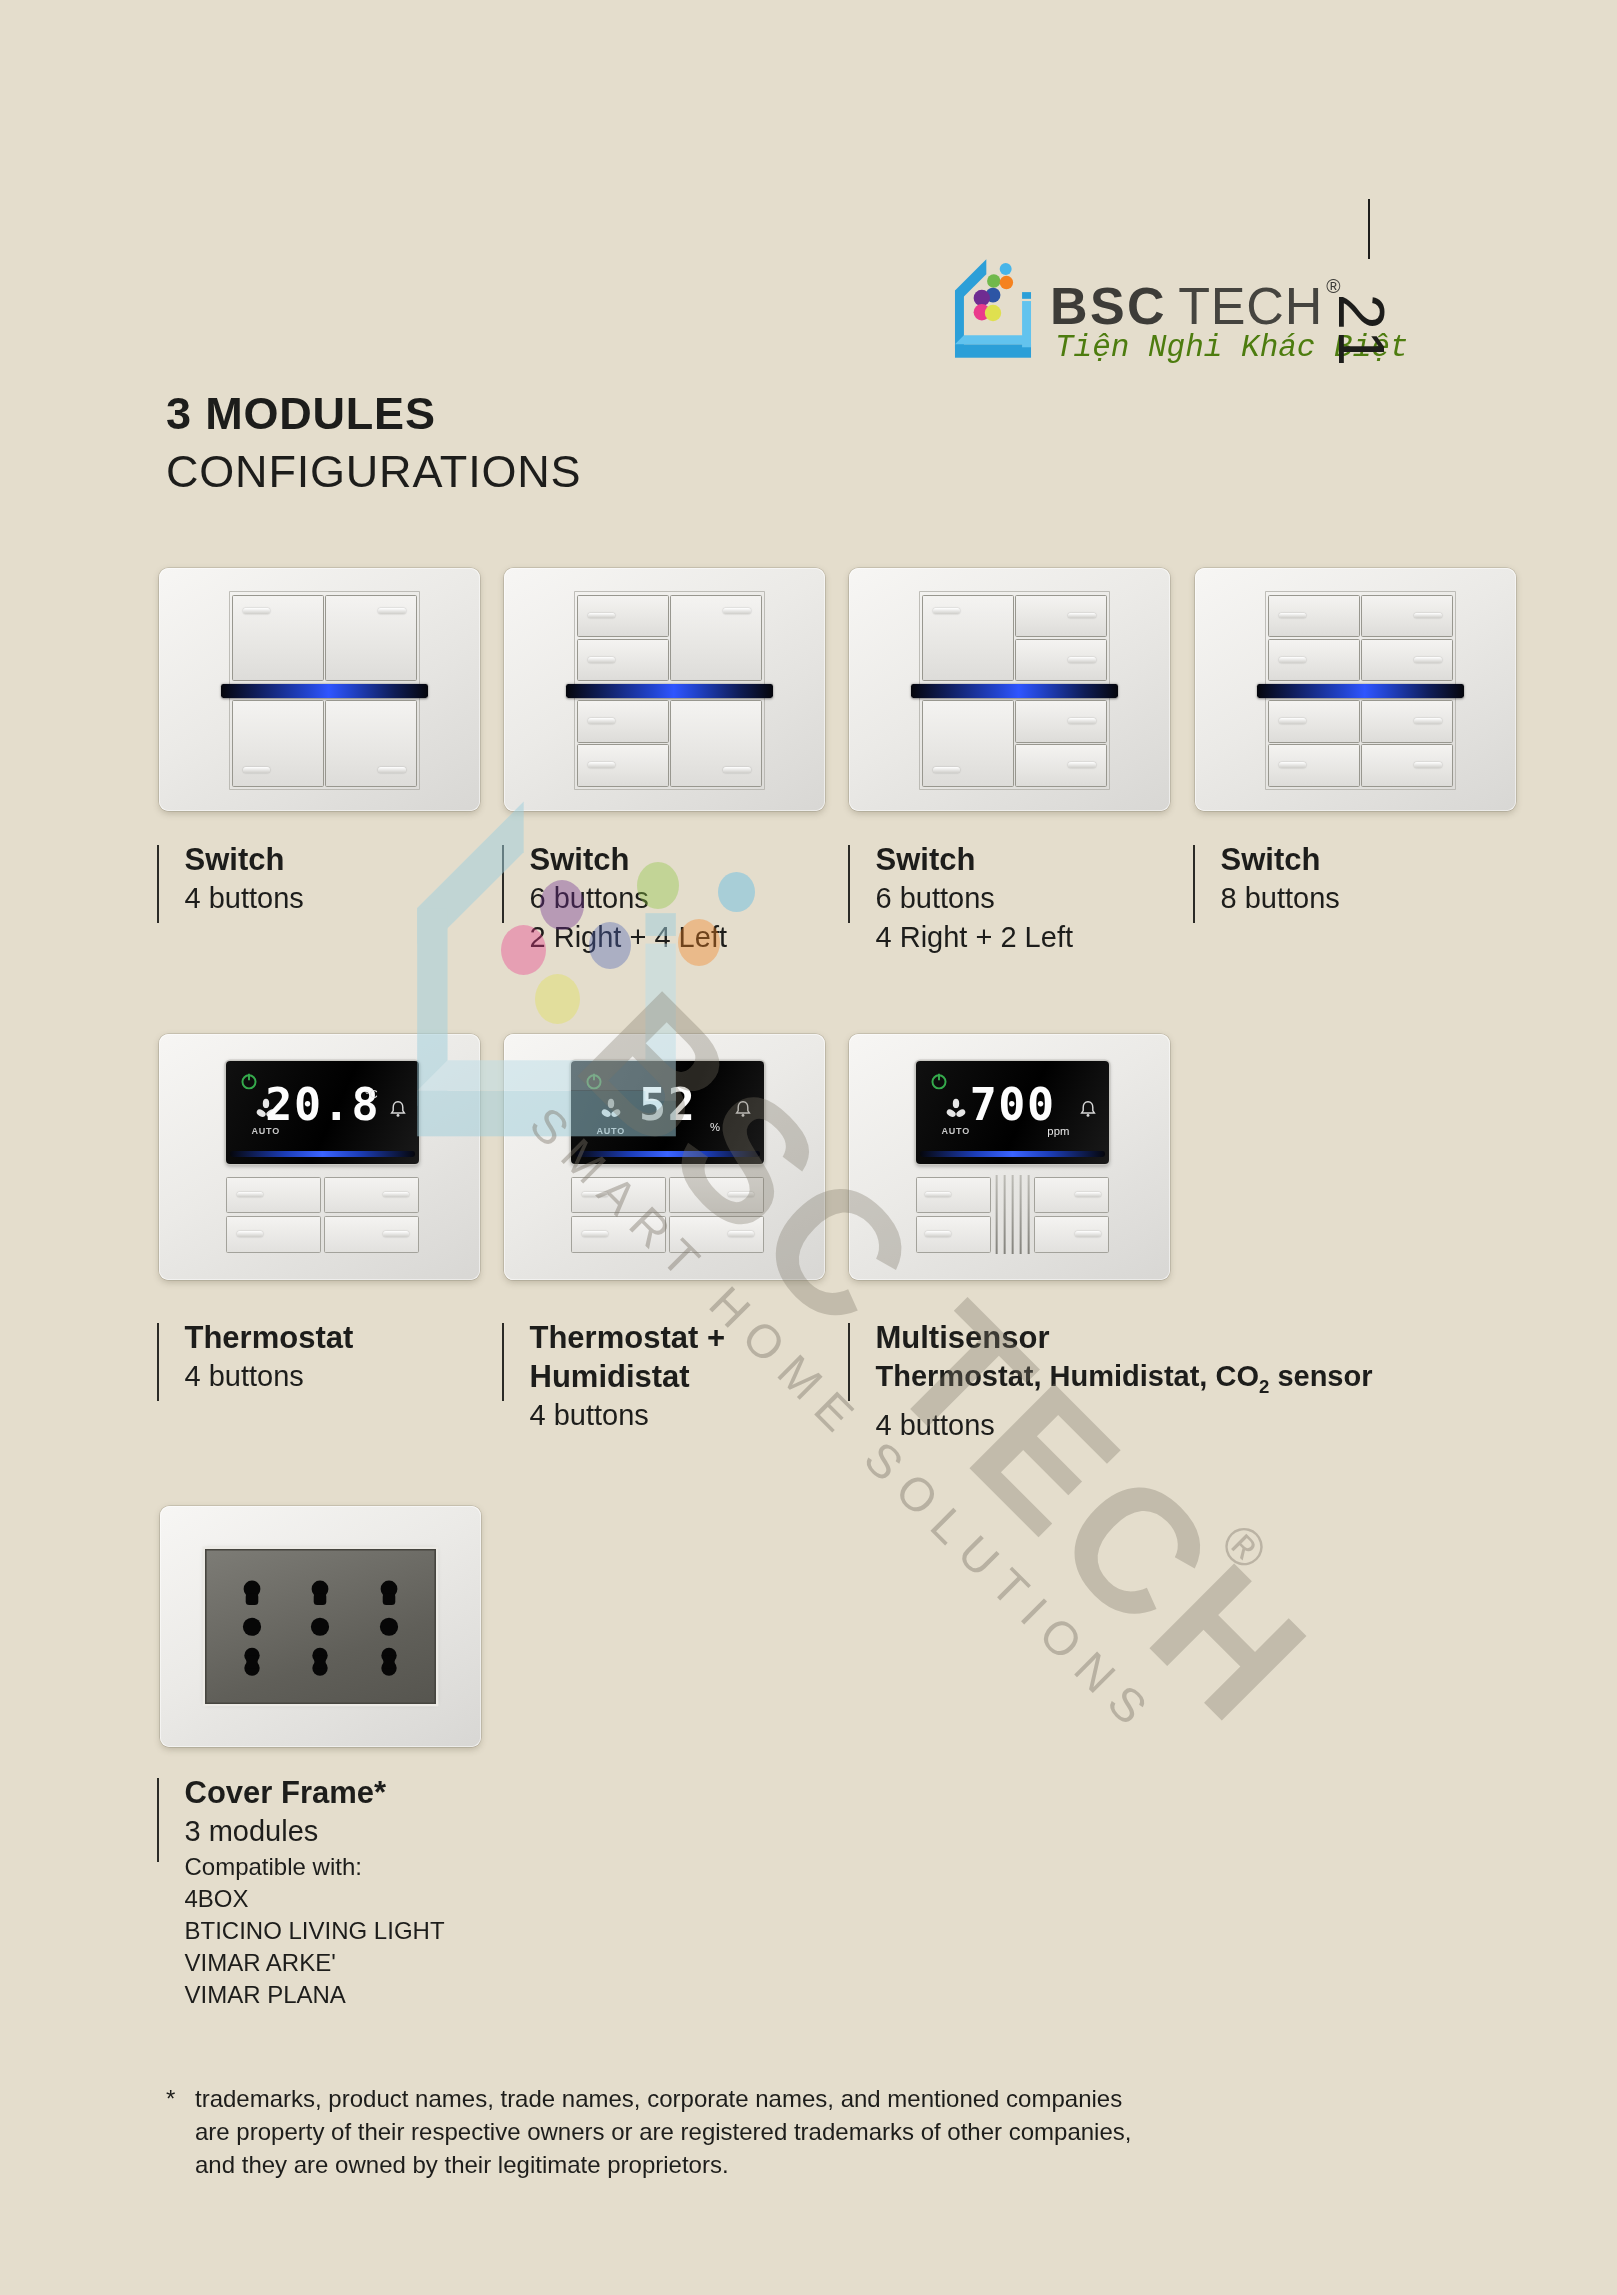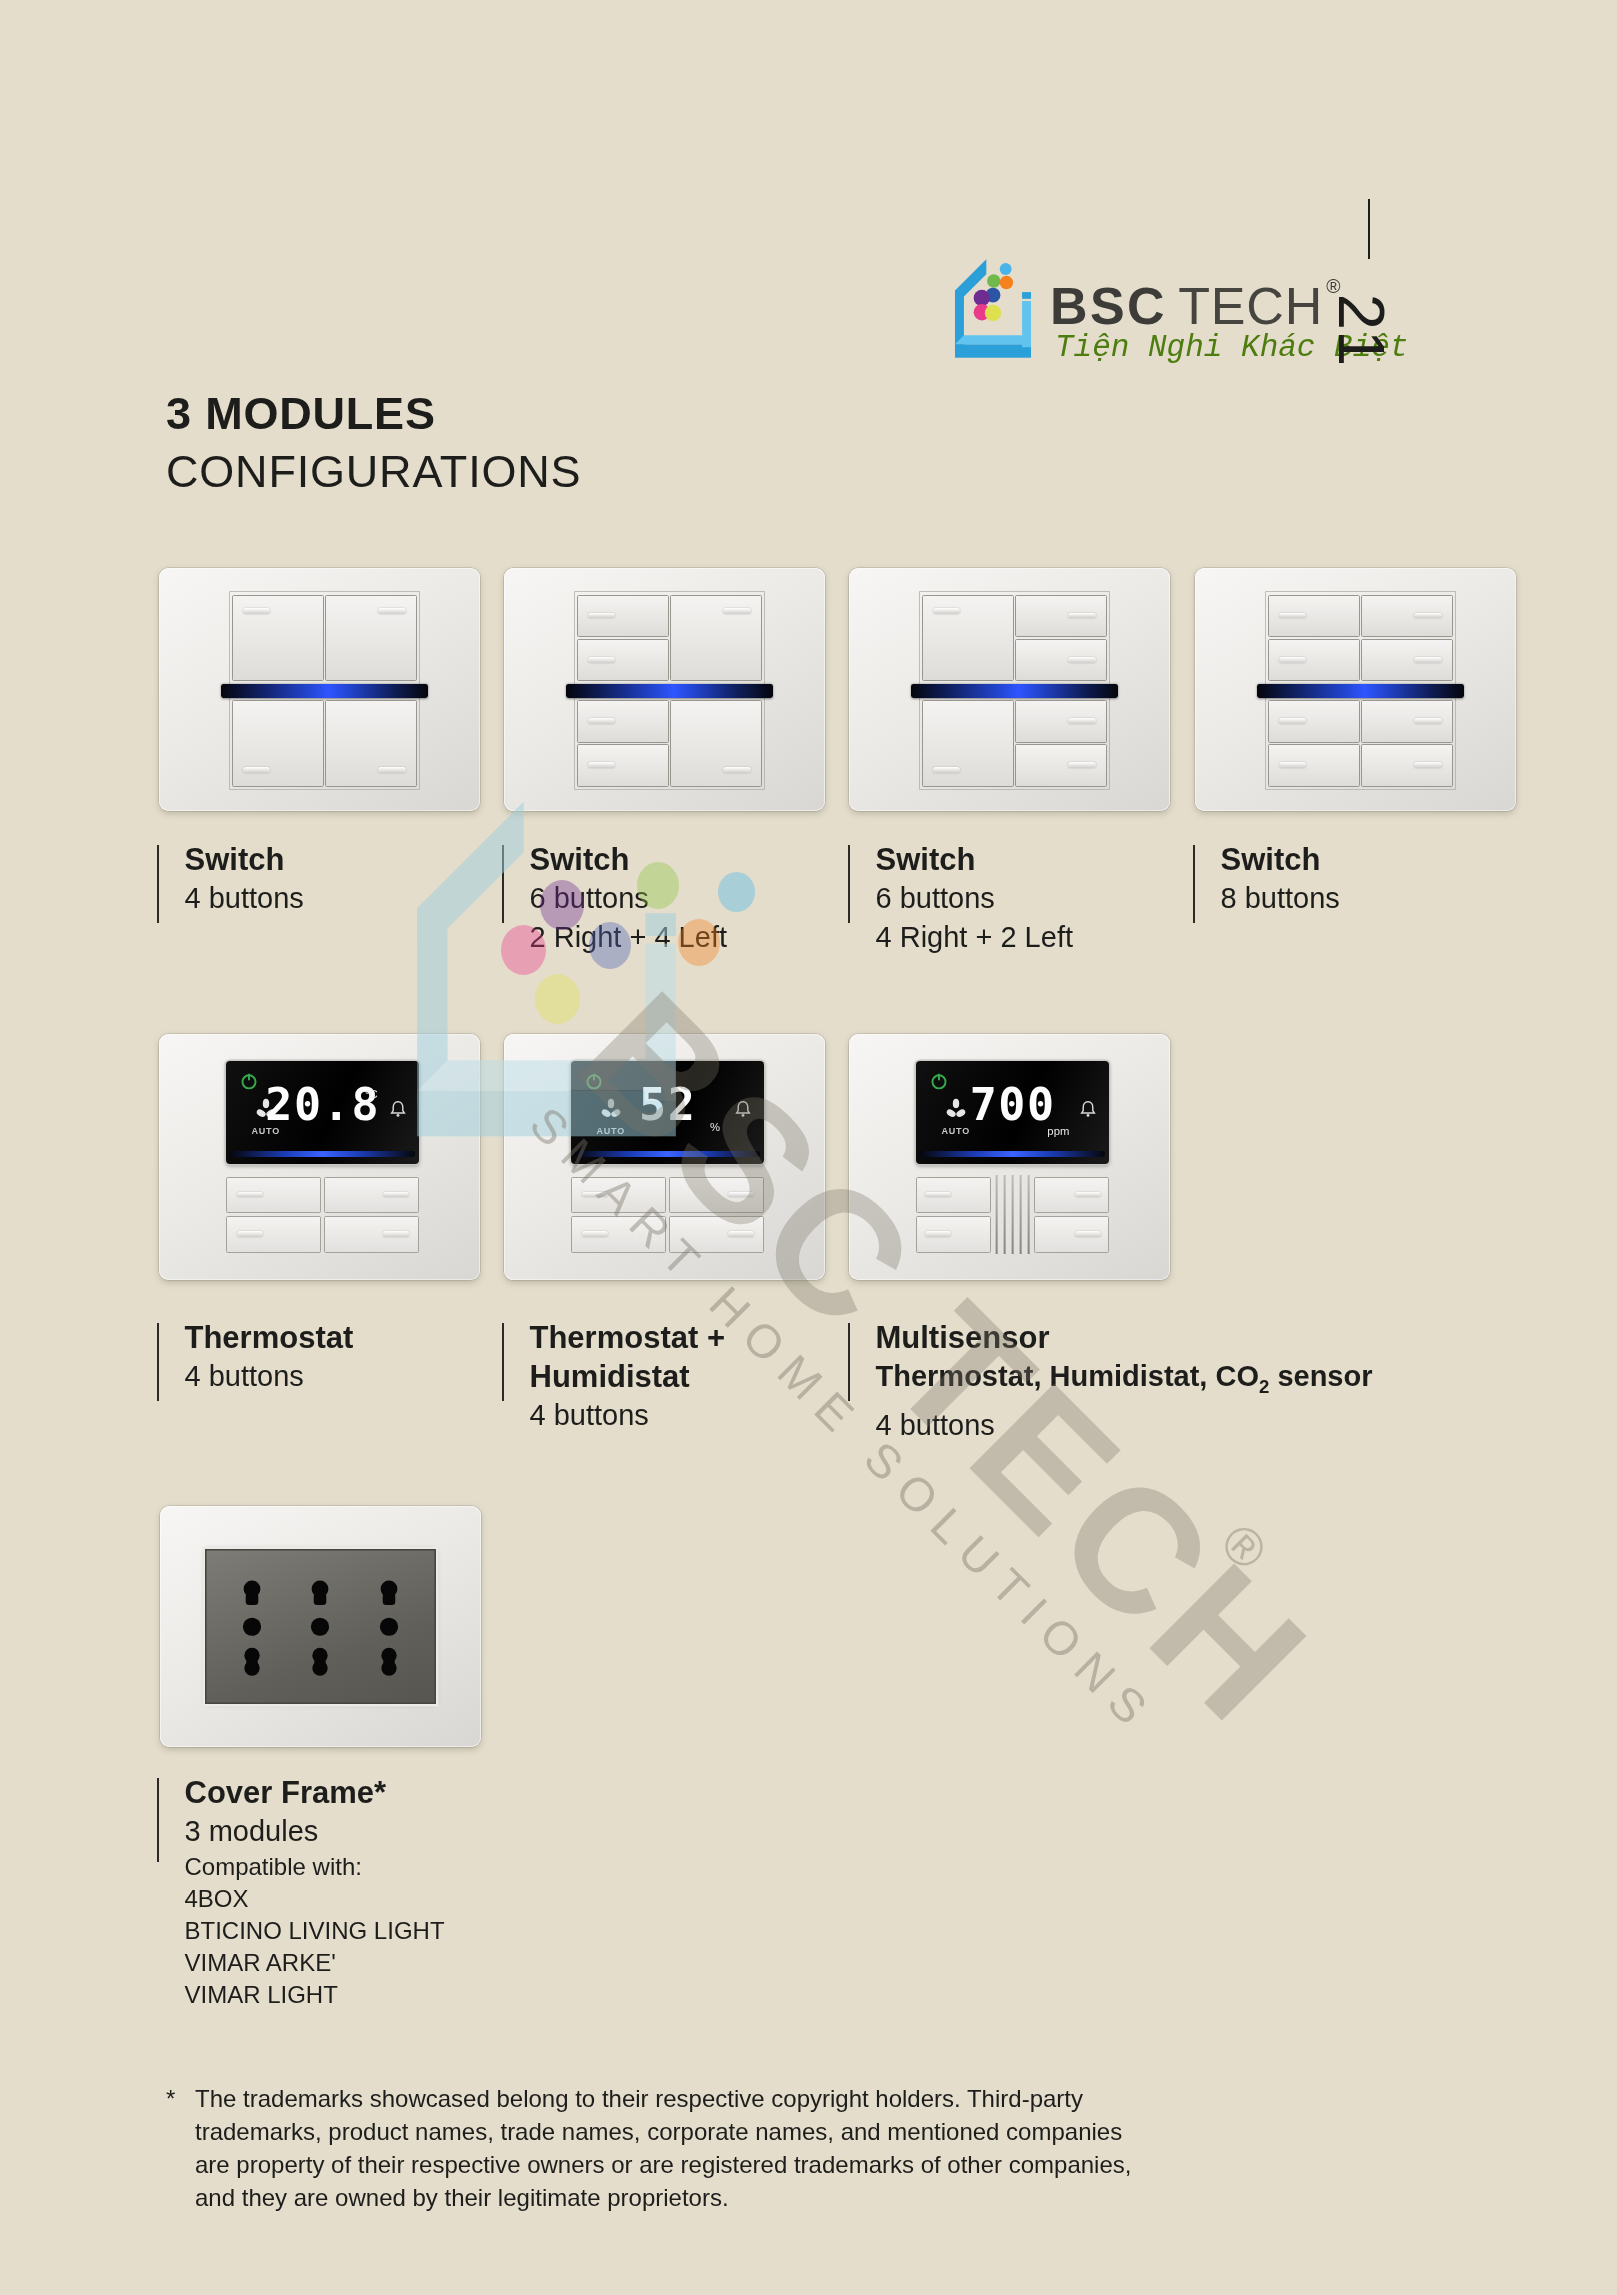--- a/index.html
+++ b/index.html
@@ -429,27 +429,26 @@
   </div>
 
   <div class="lbl" style="left:157px;top:1773px;width:485px">
     <i class="rule tall"></i>
     <div class="lt">Cover Frame*</div>
     <div class="ls">3 modules</div>
     <div class="lc">Compatible with:</div>
     <div class="lc">4BOX</div>
     <div class="lc">BTICINO LIVING LIGHT</div>
     <div class="lc">VIMAR ARKE'</div>
-    <div class="lc">VIMAR LIGHT</div>
+    <div class="lc">VIMAR PLANA</div>
   </div>
 
   <div class="footnote">
     <div class="fmark">*</div>
     <div>
-      <div class="fline">The trademarks showcased belong to their respective copyright holders. Third-party</div>
       <div class="fline">trademarks, product names, trade names, corporate names, and mentioned companies</div>
       <div class="fline">are property of their respective owners or are registered trademarks of other companies,</div>
       <div class="fline">and they are owned by their legitimate proprietors.</div>
     </div>
   </div>
 
   <div class="wm">
     <svg class="wm-house" viewBox="0 0 110 140">
       <g fill="#9fcfdc">
         <polygon points="46,2 4,44 4,58 16,52 46,22"></polygon>

